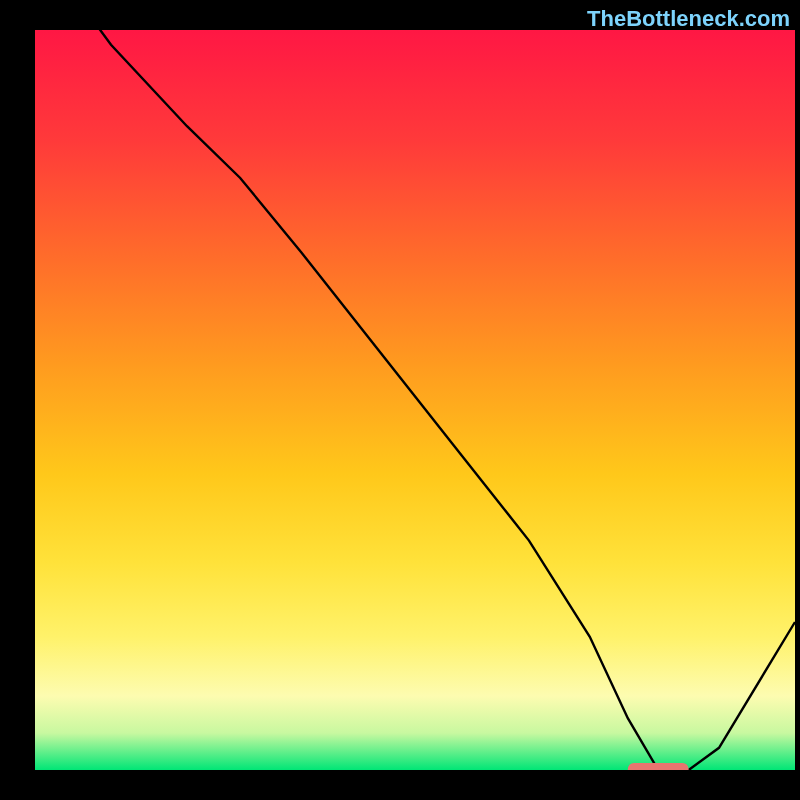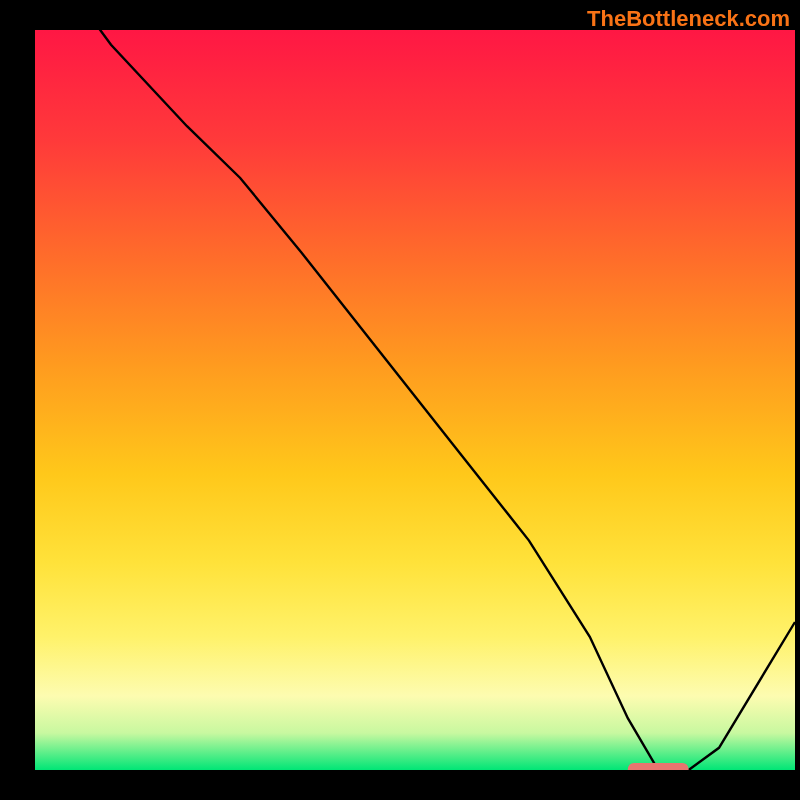--- a/index.html
+++ b/index.html
@@ -15,21 +15,21 @@
     position: absolute;
     top: 0;
     left: 0;
     width: 800px;
     height: 800px;
   }
   .watermark {
     position: absolute;
     top: 6px;
     right: 10px;
-    color: #f97316;
+    color: #7dd3fc;
     font-size: 22px;
     font-weight: bold;
     font-family: Arial, sans-serif;
     z-index: 10;
   }
   svg {
     display: block;
   }
 </style>
 </head>

